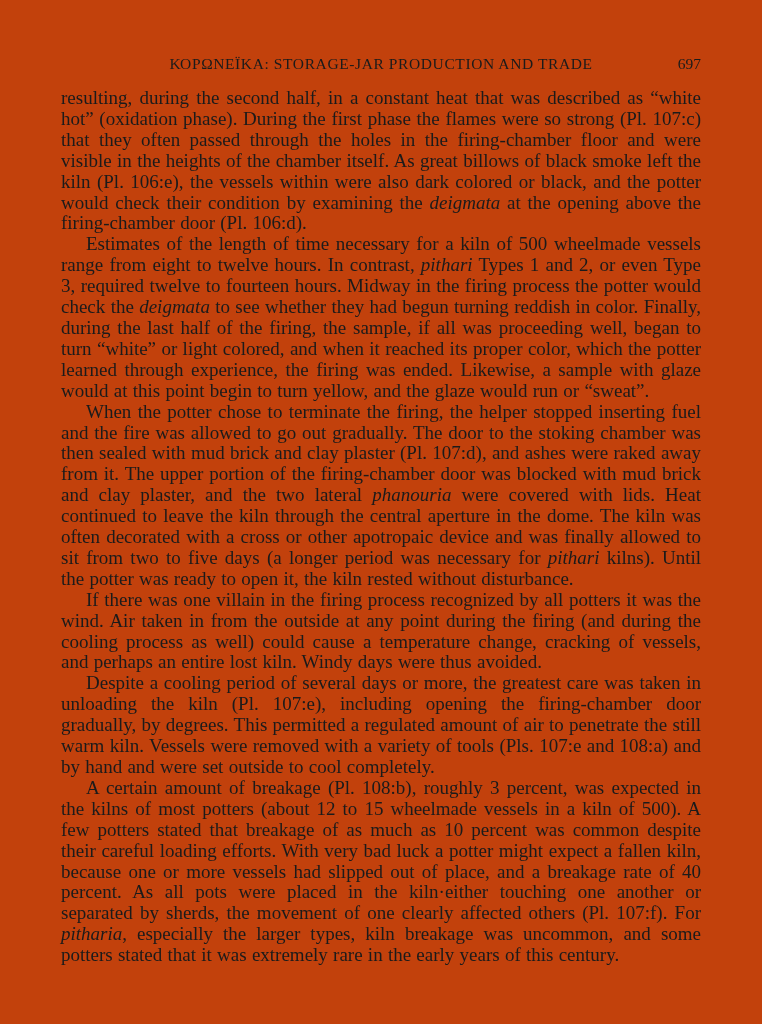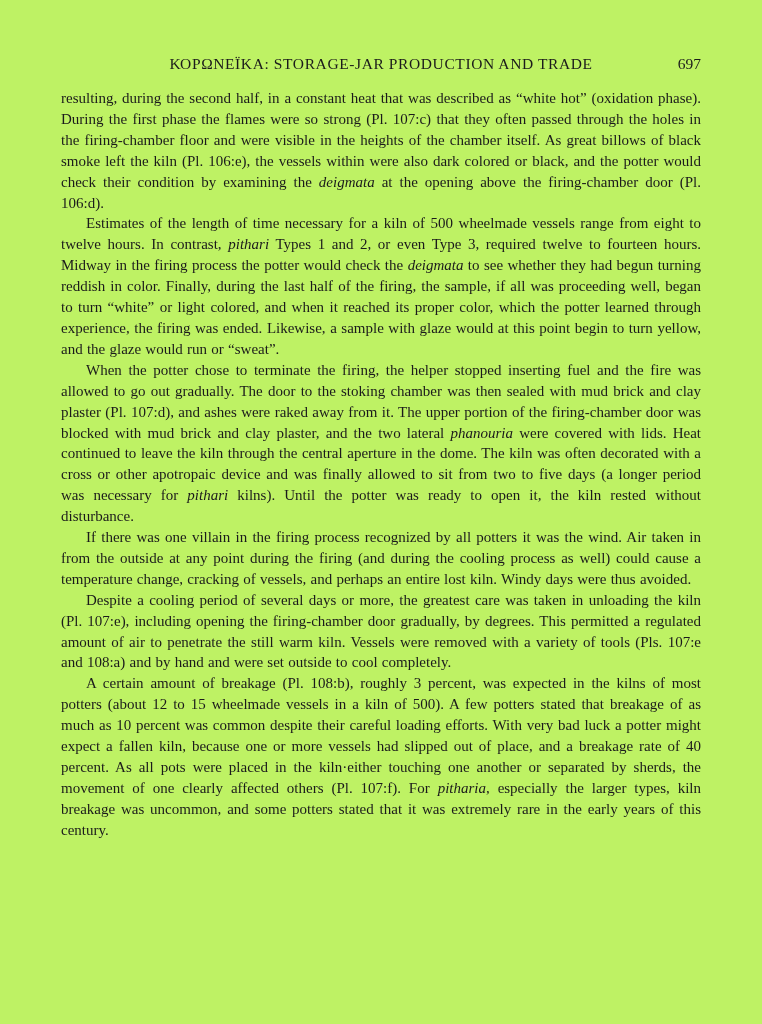--- a/index.html
+++ b/index.html
@@ -42,40 +42,40 @@
     right: 0;
     top: 0;
     font-size: 15.5px;
     text-align: center;
   }
   .body-text {
     position: absolute;
     top: 88px;
     left: 61px;
     width: 640px;
-    font-size: 15px;
+    font-size: 19px;
     line-height: 20.9px;
     text-align: justify;
     word-spacing: 0.5px;
   }
   .body-text p {
     margin: 0;
     padding: 0;
   }
   .body-text p.indent {
     text-indent: 25px;
   }
   .body-text i {
     font-style: italic;
   }
 </style>
 </head>
 <body style="background: rgb(253, 253, 251);">
 
-<div class="page" style="background: #bef264; color: rgb(27, 27, 27);">
+<div class="page" style="background: #c2410c; color: rgb(27, 27, 27);">
   <div class="running-header">
     <div class="header-title">ΚΟΡΩΝΕΪΚΑ: STORAGE-JAR PRODUCTION AND TRADE</div>
     <div class="page-number">697</div>
   </div>
   <div class="body-text">
       <p><span>resulting, during the second half, in a constant heat that was described as “white hot” (oxidation phase). During the first phase the flames were so strong (Pl. 107:c) that they often passed through the holes in the firing-chamber floor and were visible in the heights of the chamber itself. As great billows of black smoke left the kiln (Pl. 106:e), the vessels within were also dark colored or black, and the potter would check their condition by examining the </span><i>deigmata</i><span> at the opening above the firing-chamber door (Pl. 106:d).</span></p>
       <p class="indent"><span>Estimates of the length of time necessary for a kiln of 500 wheelmade vessels range from eight to twelve hours. In contrast, </span><i>pithari</i><span> Types 1 and 2, or even Type 3, required twelve to fourteen hours. Midway in the firing process the potter would check the </span><i>deigmata</i><span> to see whether they had begun turning reddish in color. Finally, during the last half of the firing, the sample, if all was proceeding well, began to turn “white” or light colored, and when it reached its proper color, which the potter learned through experience, the firing was ended. Likewise, a sample with glaze would at this point begin to turn yellow, and the glaze would run or “sweat”.</span></p>
       <p class="indent"><span>When the potter chose to terminate the firing, the helper stopped inserting fuel and the fire was allowed to go out gradually. The door to the stoking chamber was then sealed with mud brick and clay plaster (Pl. 107:d), and ashes were raked away from it. The upper portion of the firing-chamber door was blocked with mud brick and clay plaster, and the two lateral </span><i>phanouria</i><span> were covered with lids. Heat continued to leave the kiln through the central aperture in the dome. The kiln was often decorated with a cross or other apotropaic device and was finally allowed to sit from two to five days (a longer period was necessary for </span><i>pithari</i><span> kilns). Until the potter was ready to open it, the kiln rested without disturbance.</span></p>
       <p class="indent"><span>If there was one villain in the firing process recognized by all potters it was the wind. Air taken in from the outside at any point during the firing (and during the cooling process as well) could cause a temperature change, cracking of vessels, and perhaps an entire lost kiln. Windy days were thus avoided.</span></p>
       <p class="indent"><span>Despite a cooling period of several days or more, the greatest care was taken in unloading the kiln (Pl. 107:e), including opening the firing-chamber door gradually, by degrees. This permitted a regulated amount of air to penetrate the still warm kiln. Vessels were removed with a variety of tools (Pls. 107:e and 108:a) and by hand and were set outside to cool completely.</span></p>

